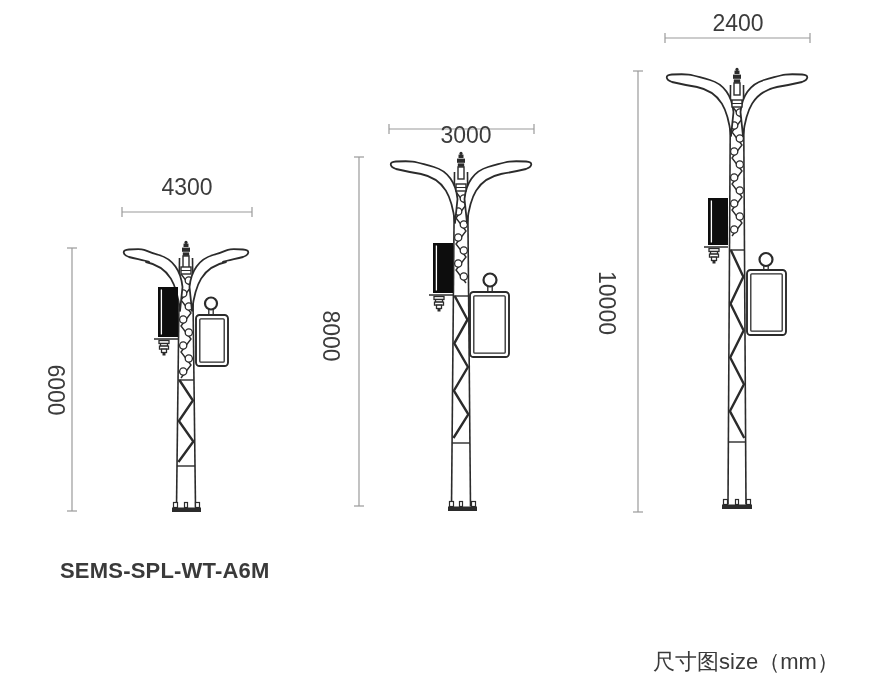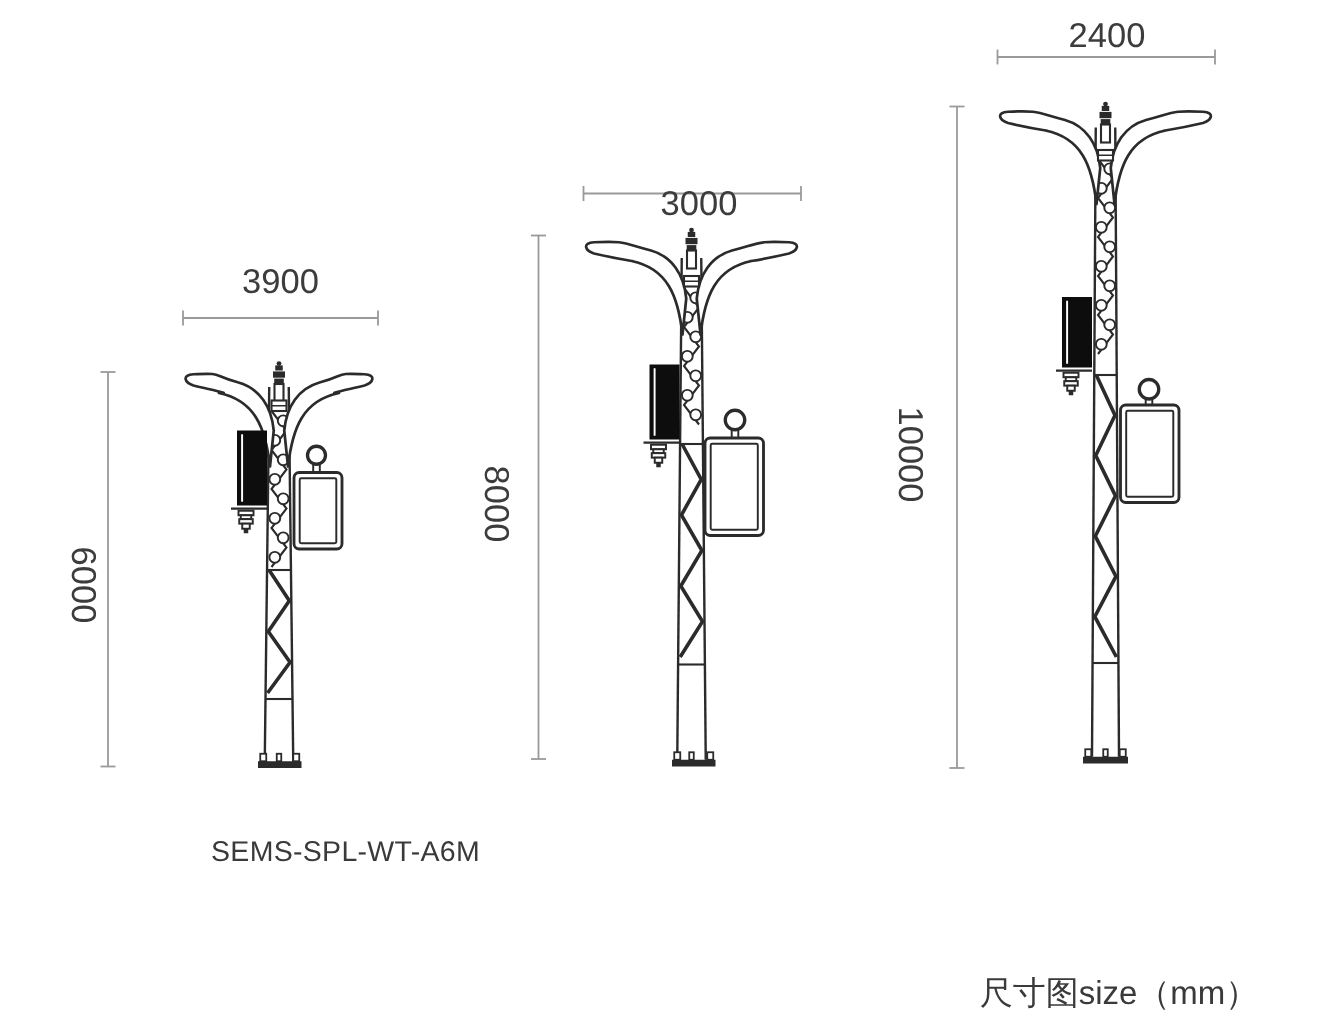--- a/index.html
+++ b/index.html
@@ -20,23 +20,23 @@
     line-height:26px;
     white-space:nowrap;
   }
   .dim-label.rot{
     transform:rotate(90deg);
     transform-origin:center center;
   }
   .model-label{
     position:absolute;
     width:260px;
-    text-align:right;
-    font-size:19px;
-    font-weight:400;
+    text-align:left;
+    font-size:22px;
+    font-weight:700;
     color:#3a3a3a;
     letter-spacing:0.2px;
     white-space:nowrap;
   }
   .diagram-title{
     position:absolute;
     width:300px;
     text-align:center;
     font-size:22px;
     font-weight:500;
@@ -224,21 +224,21 @@
         <circle cx="766" cy="259.5" r="6.5" fill="#fff" stroke="#2b2b2b" stroke-width="2.2"></circle>
         <rect x="747" y="270" width="39" height="65" rx="3.5" fill="#fff" stroke="#2b2b2b" stroke-width="1.9"></rect>
         <rect x="750.8" y="273.8" width="31.4" height="57.4" rx="1" fill="none" stroke="#2b2b2b" stroke-width="1.3"></rect>
         <rect x="723.5" y="499.5" width="4" height="5" fill="#fff" stroke="#2b2b2b" stroke-width="1.2"></rect>
         <rect x="746.5" y="499.5" width="4" height="5" fill="#fff" stroke="#2b2b2b" stroke-width="1.2"></rect>
         <rect x="735.5" y="499.5" width="3" height="5" fill="#fff" stroke="#2b2b2b" stroke-width="1.2"></rect>
         <rect x="722" y="504.5" width="30" height="4.5" fill="#2b2b2b"></rect>
       </g>
     </svg>
 
-  <div class="dim-label" style="left:127px;top:174px;">3900</div>
+  <div class="dim-label" style="left:127px;top:174px;">4300</div>
   <div class="dim-label rot" style="left:-4px;top:377px;height:26px;">6000</div>
   <div class="model-label" style="left:60px;top:558px;">SEMS-SPL-WT-A6M</div>
 
   <div class="dim-label" style="left:406px;top:94px;margin-top:28px;">3000</div>
   <div class="dim-label rot" style="left:271px;top:323px;height:26px;">8000</div>
 
   <div class="dim-label" style="left:678px;top:10px;">2400</div>
   <div class="dim-label rot" style="left:547px;top:290px;height:26px;">10000</div>
 
   <div class="diagram-title" style="left:596px;top:647px;">尺寸图size（mm）</div>

